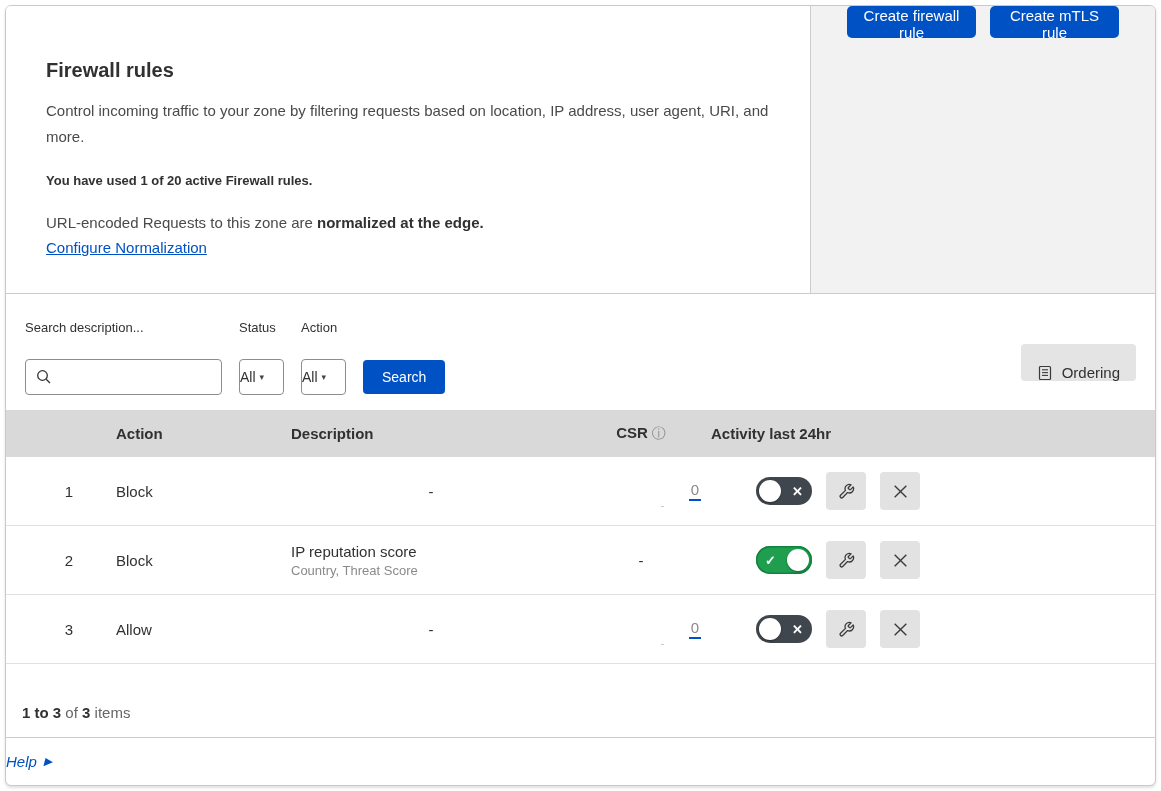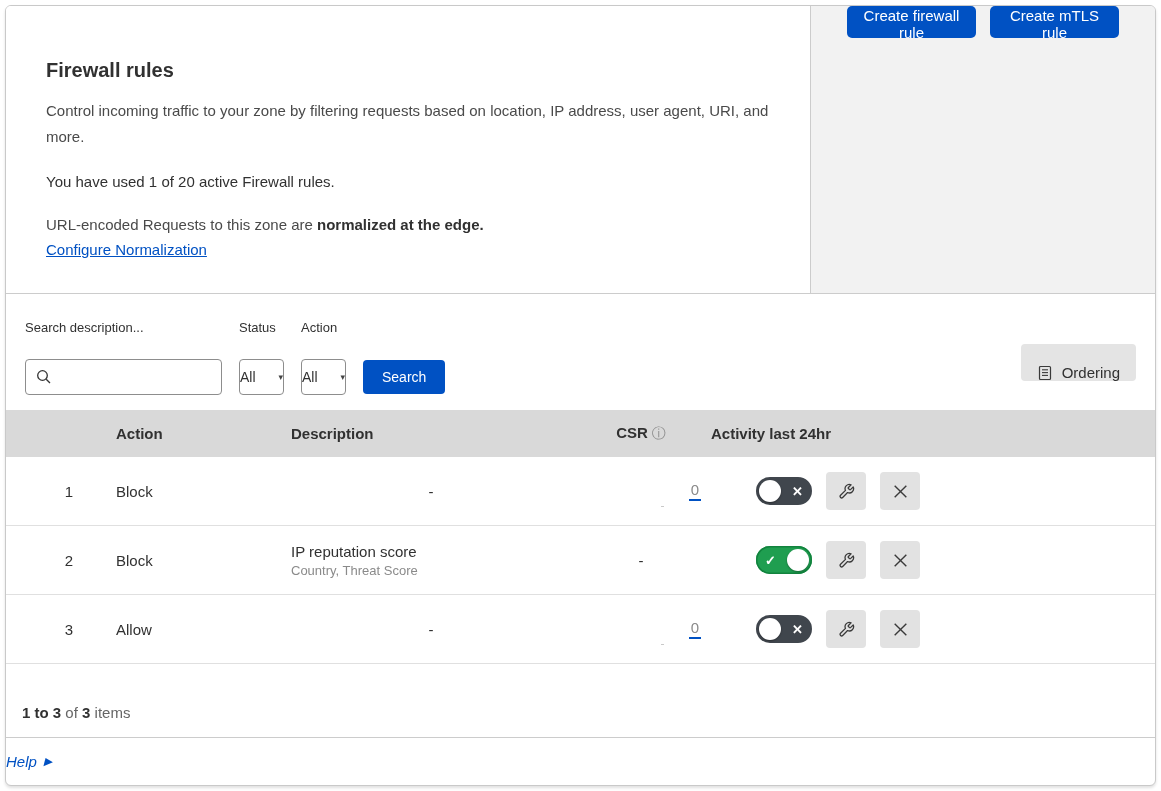--- a/index.html
+++ b/index.html
@@ -17,21 +17,21 @@
     overflow: hidden;
     background: #fff;
     box-shadow: 0 2px 3px rgba(0,0,0,.12);
   }
 
   
   .top-section { display: flex; height: 288px; border-bottom: 1px solid #ccc; }
   .intro { flex: 1; padding: 36px 40px; border-right: 1px solid #ccc; background: #fff; }
   .page-title { font-size: 20px; font-weight: 600; margin: 17px 0 16px; color: #313131; }
   .desc { font-size: 15px; color: #4a4a4a; line-height: 1.7; margin: 0 0 24px; max-width: 730px; }
-  .usage { font-size: 15px; font-weight: normal; color: #313131; margin: 0 0 26px; }
+  .usage { font-size: 13px; font-weight: bold; color: #313131; margin: 0 0 26px; }
   .norm { font-size: 15px; color: #4a4a4a; margin: 0 0 8px; }
   .norm strong { color: #313131; }
   .link { color: #0051c3; text-decoration: underline; font-size: 15px; cursor: pointer; }
   .cta-panel {
     width: 344px; background: #f2f2f2;
     display: flex; flex-direction: row; justify-content: center;
     padding: 0 36px; gap: 14px;
   }
   .btn-primary {
     height: 32px; width: 100%;
@@ -44,21 +44,21 @@
   .filter-section { position: relative; height: 116px; padding: 26px 19px 0; }
   .filter-row { display: flex; align-items: flex-end; gap: 17px; }
   .f-label { display: block; font-size: 13px; color: #313131; margin-bottom: 24px; }
   .search-box {
     width: 197px; height: 36px; border: 1px solid #8d8d8d; border-radius: 4px;
     display: flex; align-items: center; padding-left: 10px; background: #fff;
   }
   .search-box input { border: none; outline: none; width: 150px; font-size: 14px; font-family: inherit; background: transparent; }
   .select-box {
     width: 45px; height: 36px; border: 1px solid #8d8d8d; border-radius: 4px;
-    display: flex; align-items: center; justify-content: space-between; gap: 4px;
+    display: flex; align-items: center; justify-content: flex-start; gap: 4px;
     font-size: 14px; background: #fff; cursor: pointer;
   }
   .caret { font-size: 9px; color: #444; }
   .btn-search {
     height: 34px; padding: 0 19px; margin-bottom: 1px;
     background: #0051c3; color: #fff; border: none; border-radius: 4px;
     font-size: 14px; font-family: inherit; cursor: pointer;
   }
   .btn-ordering {
     position: absolute; top: 50px; right: 19px; height: 37px;

